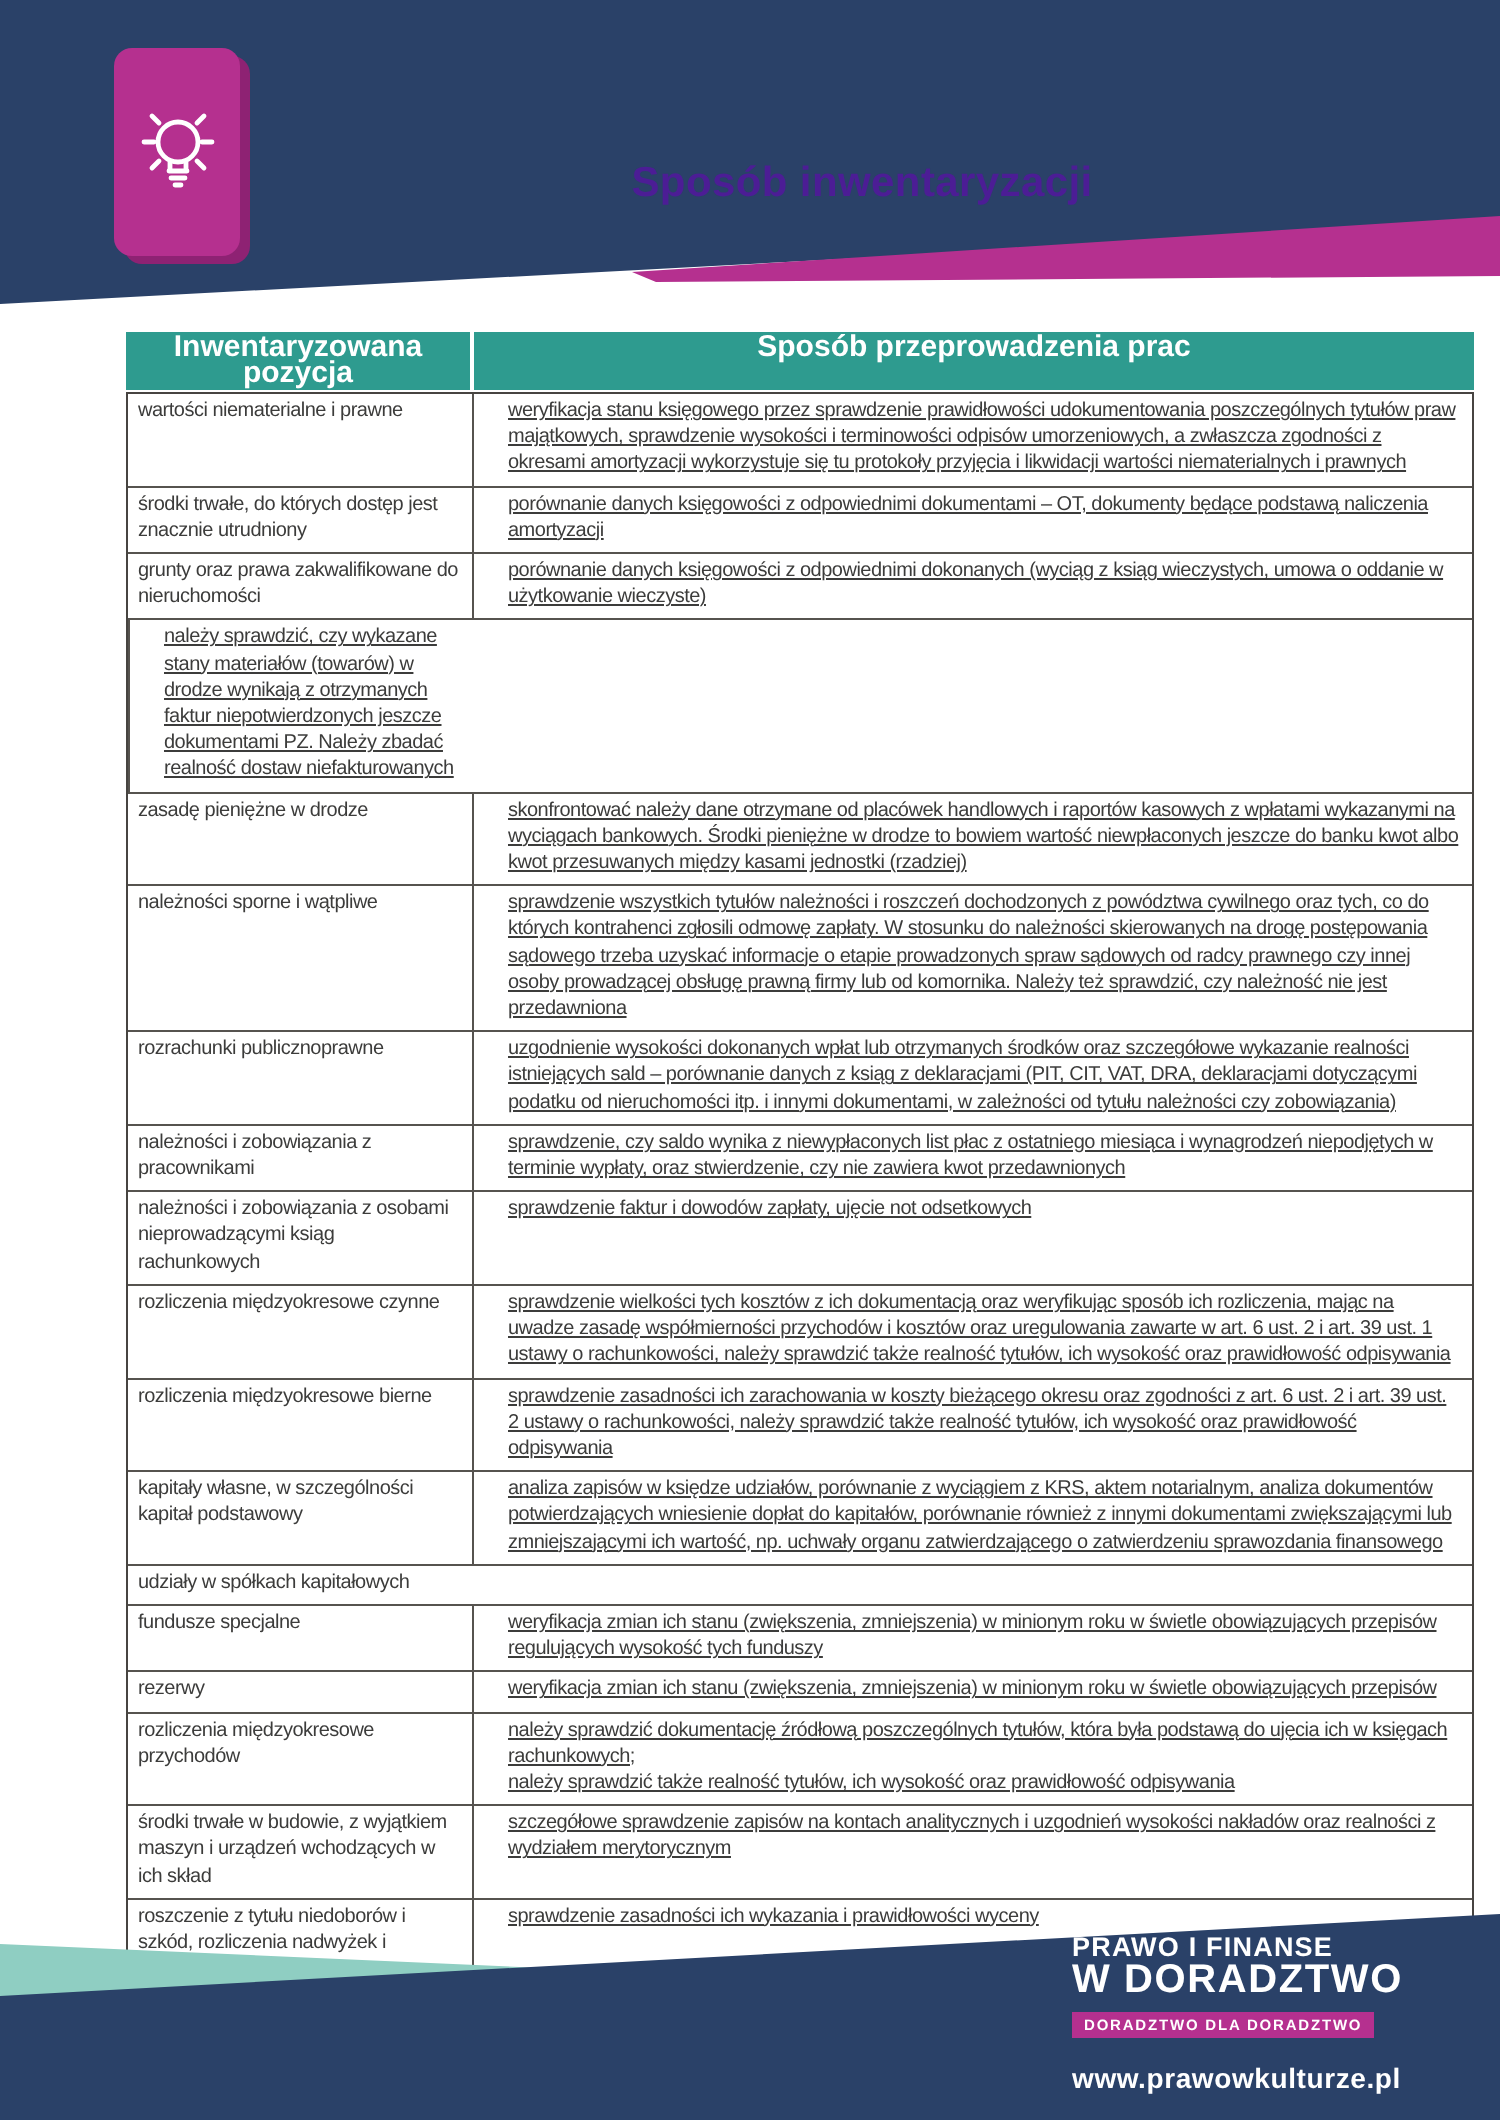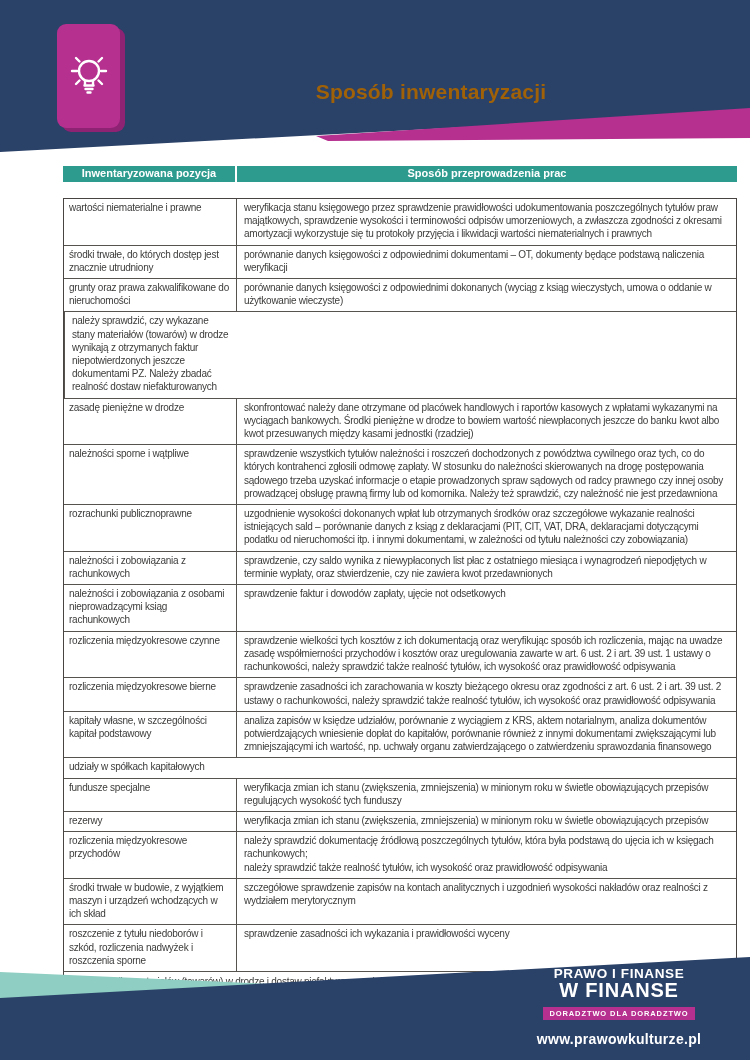--- a/index.html
+++ b/index.html
@@ -20,60 +20,60 @@
     clip-path:polygon(316px 136px, 750px 108px, 750px 138px, 328px 141px);
   }
   .badge {
     position:absolute; left:57px; top:24px; width:63px; height:104px;
     background:#B5308F; border-radius:9px;
     box-shadow:5px 4px 0 #8E2273;
     display:flex; align-items:center; justify-content:center;
   }
   .page-title {
     position:absolute; top:80px; left:112px; right:0;
-    text-align:center; color:#a16207;
+    text-align:center; color:#4c1d95;
     font-size:21px; font-weight:700; letter-spacing:0.2px;
   }
 
   
   .inv-table { position:absolute; top:166px; left:63px; width:674px; }
   .thead { display:grid; grid-template-columns:172px 1fr; column-gap:2px; }
   .th {
     background:#2E9B8F; color:#ffffff; text-align:center;
-    font-size:11px; font-weight:700; line-height:13px;
+    font-size:15px; font-weight:700; line-height:13px;
     padding:1px 2px 2px;
   }
-  .tbody { border:1px solid #474441; margin-top:16px; background:#ffffff; }
+  .tbody { border:1px solid #474441; margin-top:1px; background:#ffffff; }
   .trow { display:grid; grid-template-columns:172px 1fr; border-top:1px solid #56534F; }
   .trow:first-child { border-top:none; }
   .cell {
     font-size:10px; line-height:13.2px; letter-spacing:-0.25px;
     color:#3C3C3B; padding:2px 6px 4px 5px;
   }
-  .cell-desc { border-left:1px solid #56534F; padding-left:7px; white-space:pre-line; hyphens:auto; }
+  .cell-desc { border-left:1px solid #56534F; padding-left:17px; white-space:pre-line; hyphens:auto;text-decoration:underline; }
   .tfoot-note {
     border-top:1px solid #56534F;
     font-size:10px; line-height:13.2px; letter-spacing:-0.25px;
     color:#3C3C3B; padding:3px 6px 5px 5px;
   }
 
   
   .footer-teal {
     position:absolute; left:0; top:960px; width:430px; height:100px;
     background:#8FCEC2;
     clip-path:polygon(0 12px, 430px 31px, 430px 100px, 0 100px);
   }
   .footer-navy {
     position:absolute; left:0; top:950px; width:750px; height:110px;
     background:#2A4168;
     clip-path:polygon(0 48px, 750px 7px, 750px 110px, 0 110px);
   }
   .brand {
     position:absolute; top:966px; right:48px; width:166px;
-    text-align:center; color:#ffffff;
+    text-align:left; color:#ffffff;
   }
   .brand-line1 { font-size:13.5px; font-weight:700; letter-spacing:0.6px; white-space:nowrap; }
   .brand-line2 { font-size:20px; font-weight:700; letter-spacing:0.8px; margin-top:-2px; white-space:nowrap; }
   .brand-tagline {
     display:inline-block; background:#B5308F; color:#ffffff;
     font-size:7.5px; font-weight:700; letter-spacing:0.9px;
     padding:2px 6px 2px; margin-top:2px; white-space:nowrap;
   }
   .website { font-size:14px; font-weight:700; letter-spacing:0.3px; margin-top:11px; white-space:nowrap; }
 </style>
@@ -106,21 +106,21 @@
       <div class="th">Sposób przeprowadzenia prac</div>
     </div>
     <div class="tbody">
 
       <div class="trow">
           <div class="cell cell-item">wartości niematerialne i prawne</div>
           <div class="cell cell-desc">weryfikacja stanu księgowego przez sprawdzenie prawidłowości udokumentowania poszczególnych tytułów praw majątkowych, sprawdzenie wysokości i terminowości odpisów umorzeniowych, a zwłaszcza zgodności z okresami amortyzacji wykorzystuje się tu protokoły przyjęcia i likwidacji wartości niematerialnych i prawnych</div>
         </div>
         <div class="trow">
           <div class="cell cell-item">środki trwałe, do których dostęp jest znacznie utrudniony</div>
-          <div class="cell cell-desc">porównanie danych księgowości z odpowiednimi dokumentami – OT, dokumenty będące podstawą naliczenia weryfikacji</div>
+          <div class="cell cell-desc">porównanie danych księgowości z odpowiednimi dokumentami – OT, dokumenty będące podstawą naliczenia amortyzacji</div>
         </div>
         <div class="trow">
           <div class="cell cell-item">grunty oraz prawa zakwalifikowane do nieruchomości</div>
           <div class="cell cell-desc">porównanie danych księgowości z odpowiednimi dokonanych (wyciąg z ksiąg wieczystych, umowa o oddanie w użytkowanie wieczyste)</div>
         </div>
         <div class="trow">
           <div class="cell cell-desc">należy sprawdzić, czy wykazane stany materiałów (towarów) w drodze wynikają z otrzymanych faktur niepotwierdzonych jeszcze dokumentami PZ. Należy zbadać realność dostaw niefakturowanych</div>
         </div>
         <div class="trow">
           <div class="cell cell-item">zasadę pieniężne w drodze</div>
@@ -128,21 +128,21 @@
         </div>
         <div class="trow">
           <div class="cell cell-item">należności sporne i wątpliwe</div>
           <div class="cell cell-desc">sprawdzenie wszystkich tytułów należności i roszczeń dochodzonych z powództwa cywilnego oraz tych, co do których kontrahenci zgłosili odmowę zapłaty. W stosunku do należności skierowanych na drogę postępowania sądowego trzeba uzyskać informacje o etapie prowadzonych spraw sądowych od radcy prawnego czy innej osoby prowadzącej obsługę prawną firmy lub od komornika. Należy też sprawdzić, czy należność nie jest przedawniona</div>
         </div>
         <div class="trow">
           <div class="cell cell-item">rozrachunki publicznoprawne</div>
           <div class="cell cell-desc">uzgodnienie wysokości dokonanych wpłat lub otrzymanych środków oraz szczegółowe wykazanie realności istniejących sald – porównanie danych z ksiąg z deklaracjami (PIT, CIT, VAT, DRA, deklaracjami dotyczącymi podatku od nieruchomości itp. i innymi dokumentami, w zależności od tytułu należności czy zobowiązania)</div>
         </div>
         <div class="trow">
-          <div class="cell cell-item">należności i zobowiązania z rachunkowych</div>
+          <div class="cell cell-item">należności i zobowiązania z pracownikami</div>
           <div class="cell cell-desc">sprawdzenie, czy saldo wynika z niewypłaconych list płac z ostatniego miesiąca i wynagrodzeń niepodjętych w terminie wypłaty, oraz stwierdzenie, czy nie zawiera kwot przedawnionych</div>
         </div>
         <div class="trow">
           <div class="cell cell-item">należności i zobowiązania z osobami nieprowadzącymi ksiąg rachunkowych</div>
           <div class="cell cell-desc">sprawdzenie faktur i dowodów zapłaty, ujęcie not odsetkowych</div>
         </div>
         <div class="trow">
           <div class="cell cell-item">rozliczenia międzyokresowe czynne</div>
           <div class="cell cell-desc">sprawdzenie wielkości tych kosztów z ich dokumentacją oraz weryfikując sposób ich rozliczenia, mając na uwadze zasadę współmierności przychodów i kosztów oraz uregulowania zawarte w art. 6 ust. 2 i art. 39 ust. 1 ustawy o rachunkowości, należy sprawdzić także realność tytułów, ich wysokość oraz prawidłowość odpisywania</div>
         </div>
@@ -180,18 +180,18 @@
         </div>
         <div class="tfoot-note">ª W przypadku materiałów (towarów) w drodze i dostaw niefakturowanych inwentaryzację metodą weryfikacji należy przeprowadzić nie tylko na dzień bilansowy, ale także na dzień przeprowadzania inwentaryzacji odpowiednio materiałów i towarów. Wartości tych pozycji mogą bowiem wpłynąć na prawidłowość stanów towarów i materiałów.</div>
     </div>
   </div>
 
   <div class="footer-teal"></div>
   <div class="footer-navy"></div>
 
   <div class="brand">
     <div class="brand-line1">PRAWO I FINANSE</div>
-    <div class="brand-line2">W FINANSE</div>
+    <div class="brand-line2">W DORADZTWO</div>
     <div class="brand-tagline">DORADZTWO DLA DORADZTWO</div>
     <div class="website">www.prawowkulturze.pl</div>
   </div>
 
 </div>
 
 </body></html>

